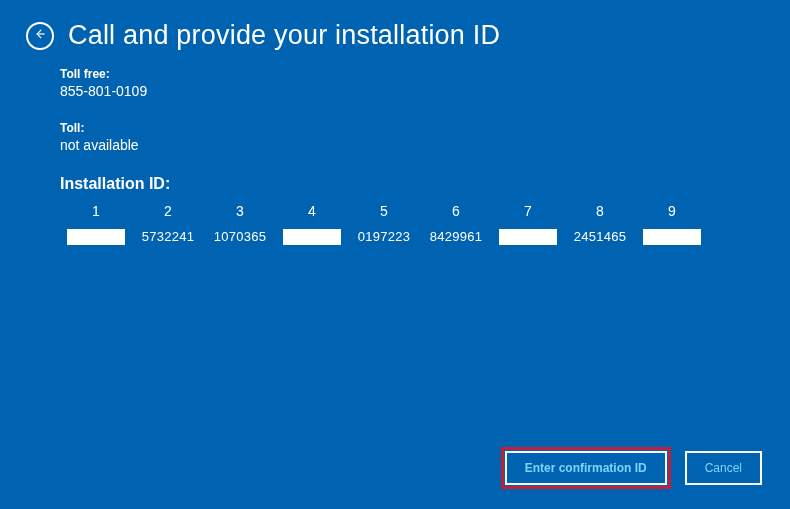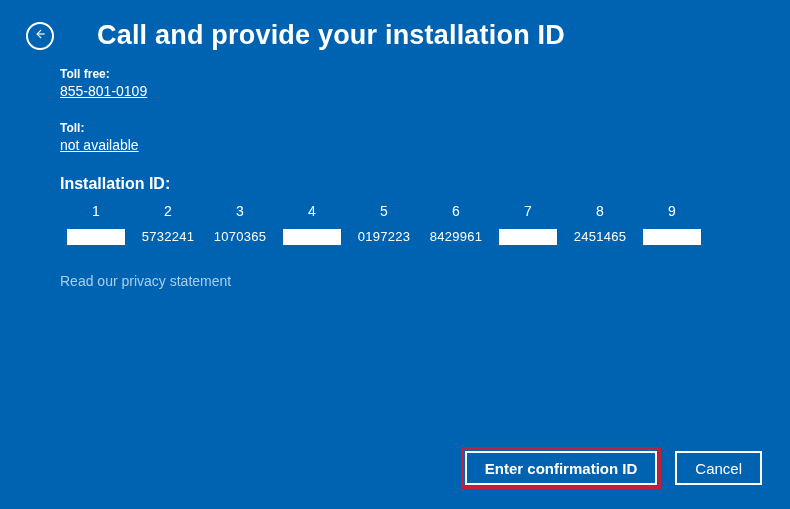--- a/index.html
+++ b/index.html
@@ -21,42 +21,40 @@
     border: 2px solid #ffffff;
     border-radius: 50%;
     display: flex; align-items: center; justify-content: center;
     margin-right: 14px;
     cursor: pointer;
     flex-shrink: 0;
   }
   .back-button svg { width: 14px; height: 14px; fill: none; stroke: #ffffff; stroke-width: 2; }
   .title {
     font-size: 27px;
-    font-weight: 700;
+    font-weight: 400;
     letter-spacing: 0.2px;
-    margin-left: 29px;
   }
   .content {
     padding: 6px 60px 0 60px;
   }
   .intro {
     font-size: 14px;
     line-height: 1.4;
     margin-bottom: 44px;
     max-width: 640px;
   }
   .section-label {
     font-weight: 600;
     font-size: 12px;
     margin-bottom: 2px;
   }
   .section-value {
     font-size: 14px;
     margin-bottom: 22px;
-    text-decoration: underline;
   }
   .iid-label { font-weight: 600; font-size: 16px; margin-bottom: 10px; }
   .iid-row {
     display: flex;
     gap: 0;
     margin-bottom: 4px;
   }
   .iid-col {
     width: 72px;
     text-align: center;
@@ -83,22 +81,22 @@
     bottom: 24px;
     right: 28px;
     display: flex;
     gap: 18px;
   }
   .btn {
     height: 34px;
     padding: 0 18px;
     border: 2px solid #ffffff;
     background: transparent;
-    color: #ffffff;
-    font-size: 15px;
+    color: #7dd3fc;
+    font-size: 12px;
     font-family: inherit;
     cursor: pointer;
     display: flex;
     align-items: center;
     justify-content: center;
   }
   .btn-primary-highlight {
     outline: 3px solid #c0203a;
     outline-offset: 1px;
     font-weight: 600;
@@ -154,19 +152,18 @@
     <div class="iid-col">8429961</div>
     <div class="iid-col">
         <div class="blank"></div>
       </div>
     <div class="iid-col">2451465</div>
     <div class="iid-col">
         <div class="blank"></div>
       </div>
   </div>
 
-  <div class="privacy-link">Read our privacy statement</div>
 </div>
 
 <div class="footer">
   <button class="btn btn-primary-highlight">Enter confirmation ID</button>
   <button class="btn">Cancel</button>
 </div>
 
 </body></html>

